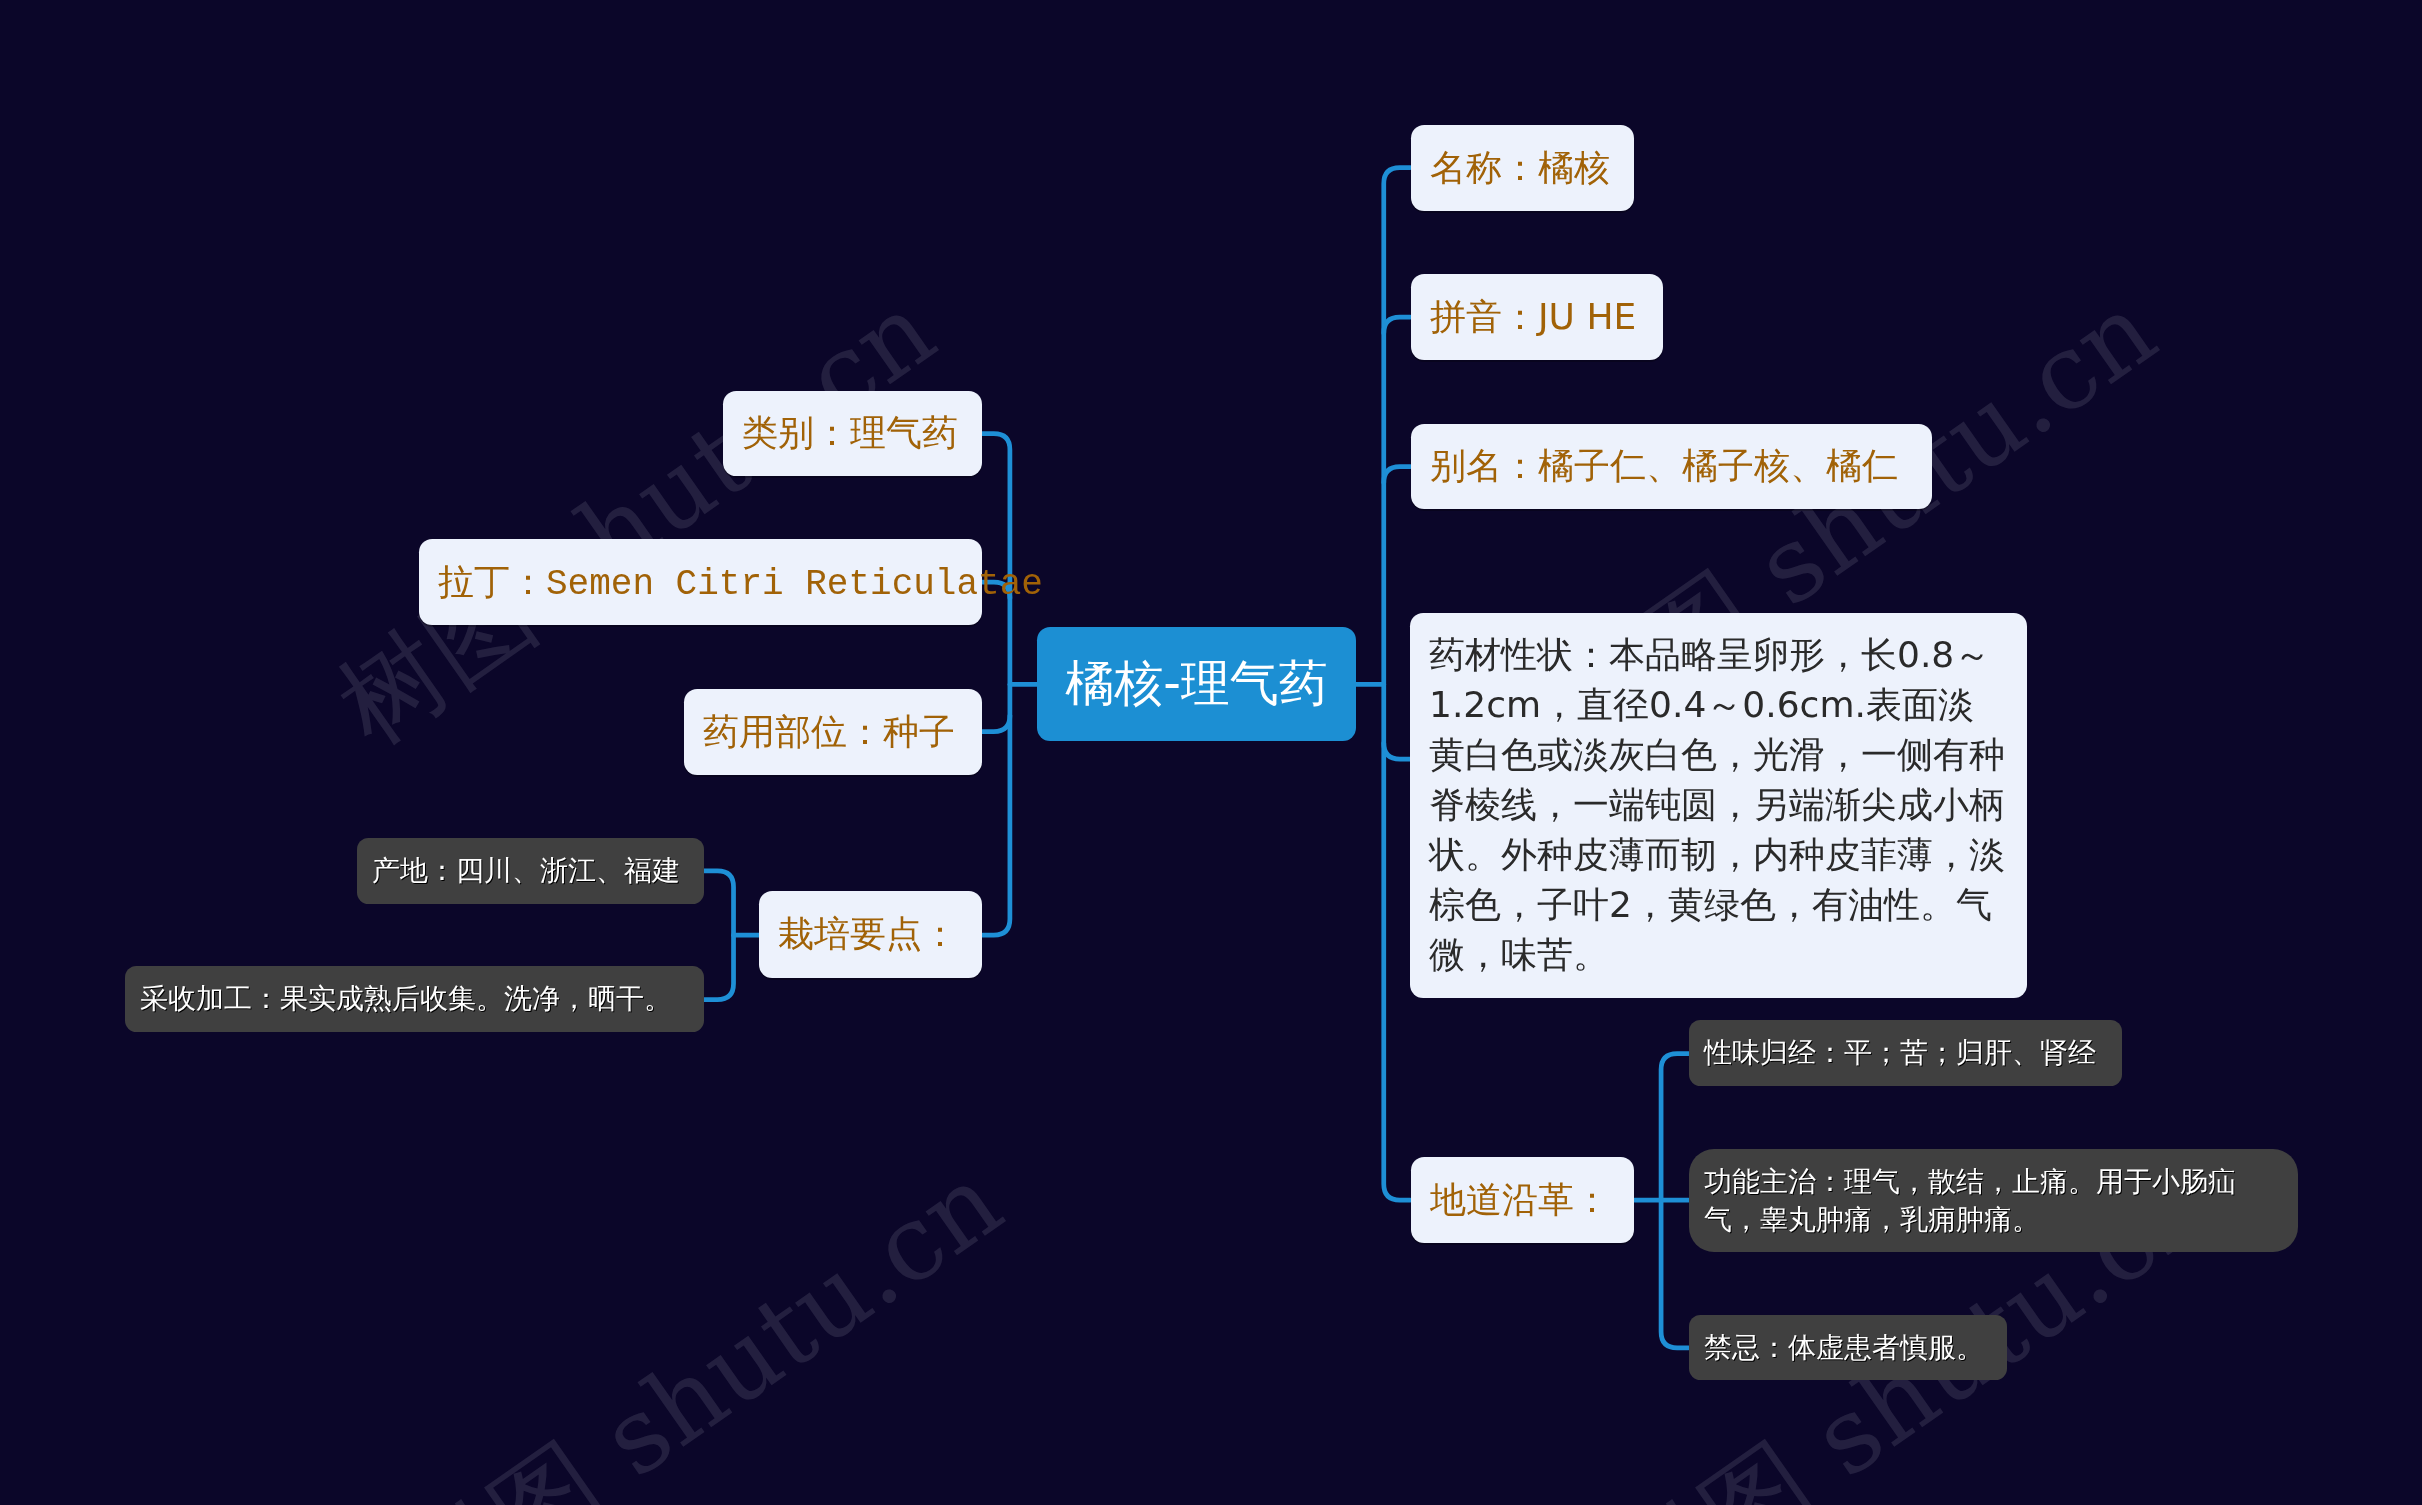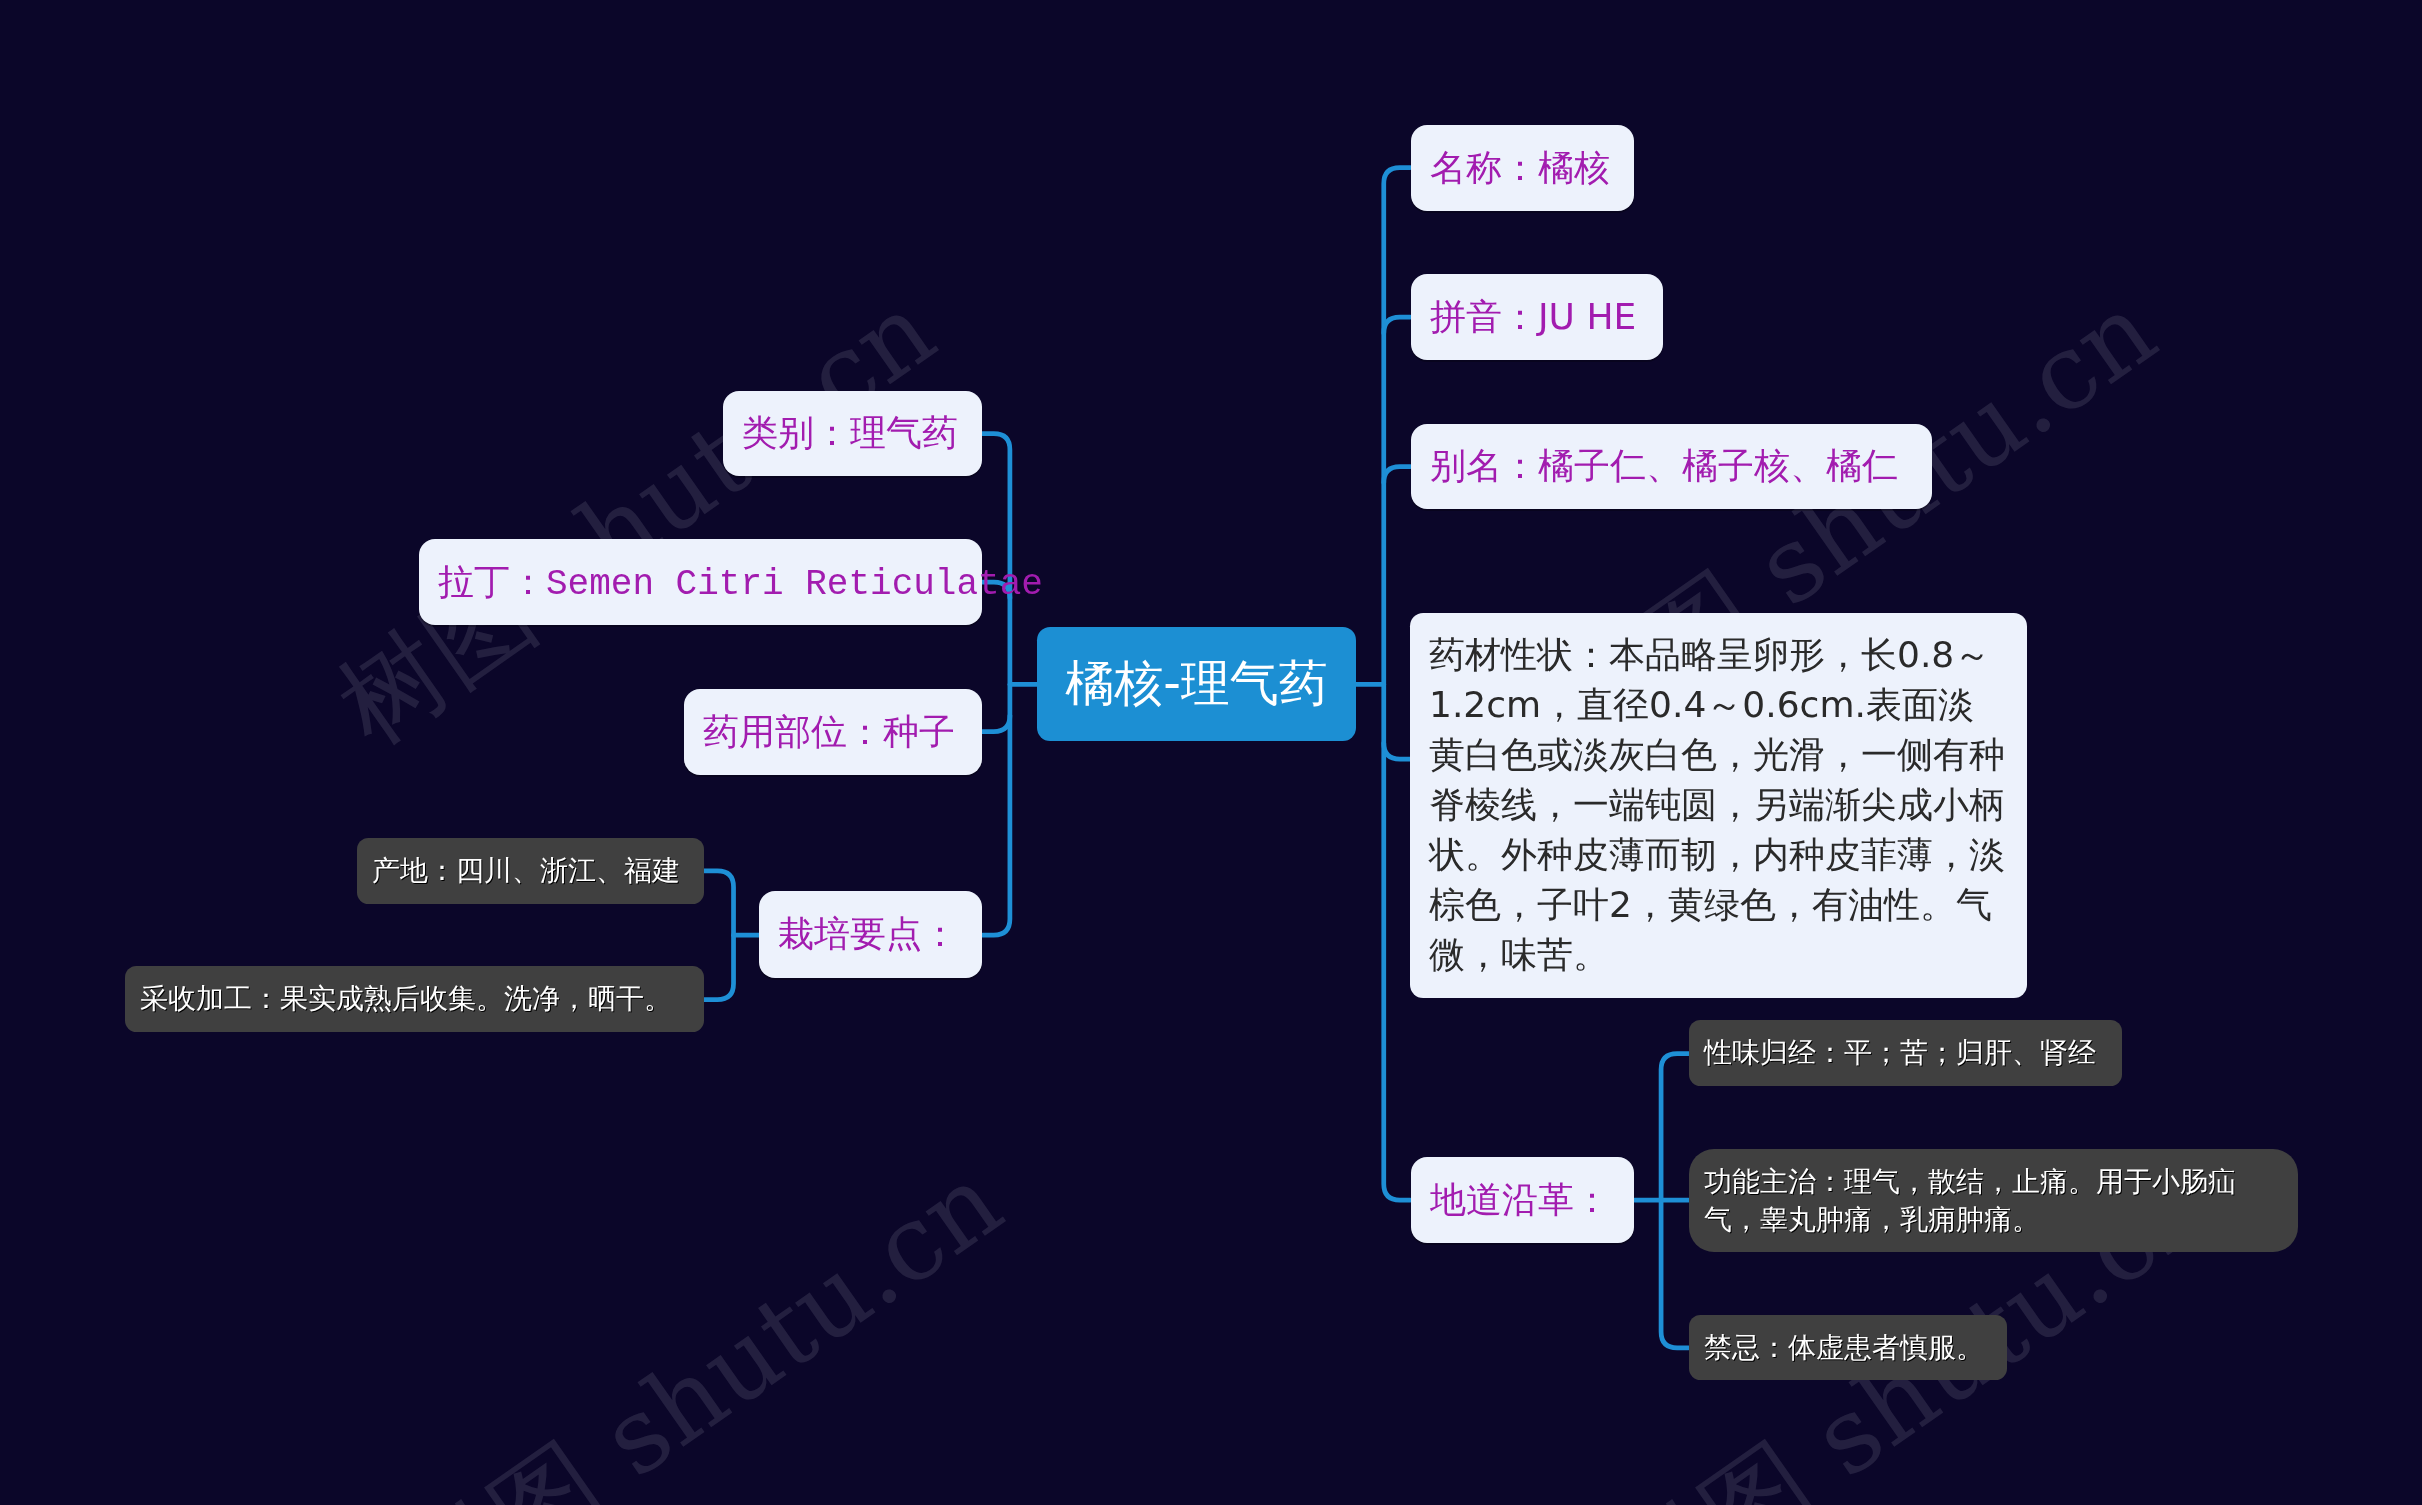--- a/index.html
+++ b/index.html
@@ -8,25 +8,24 @@
     background:#0b0629;
     font-family:"DejaVu Sans","Liberation Sans",sans-serif;
   }
   #lines { position:absolute; left:0; top:0; width:2423px; height:1506px; }
   .node {
     position:absolute; box-sizing:border-box;
     display:flex; align-items:center;
     border-radius:13.2px;
   }
   .light {
-    background:#edf2fc; color:#a21caf;
+    background:#edf2fc; color:#a16207;
     font-size:36px; padding:8px 19px;
     box-shadow:0 1.9px 0 rgba(0,0,0,0.25);
     white-space:nowrap;
-    border-radius:16px;
   }
   .light.right-align { justify-content:flex-start; }
   .center {
     background:#1c8fd3; color:#ffffff; font-size:49px;
     justify-content:center; border-radius:13.2px;
   }
   .dark {
     background:#404040; color:#ffffff; font-size:28px;
     padding:0 15px; border-radius:11.4px; white-space:nowrap;
     text-shadow:0.9px 0.9px 0 #000;

